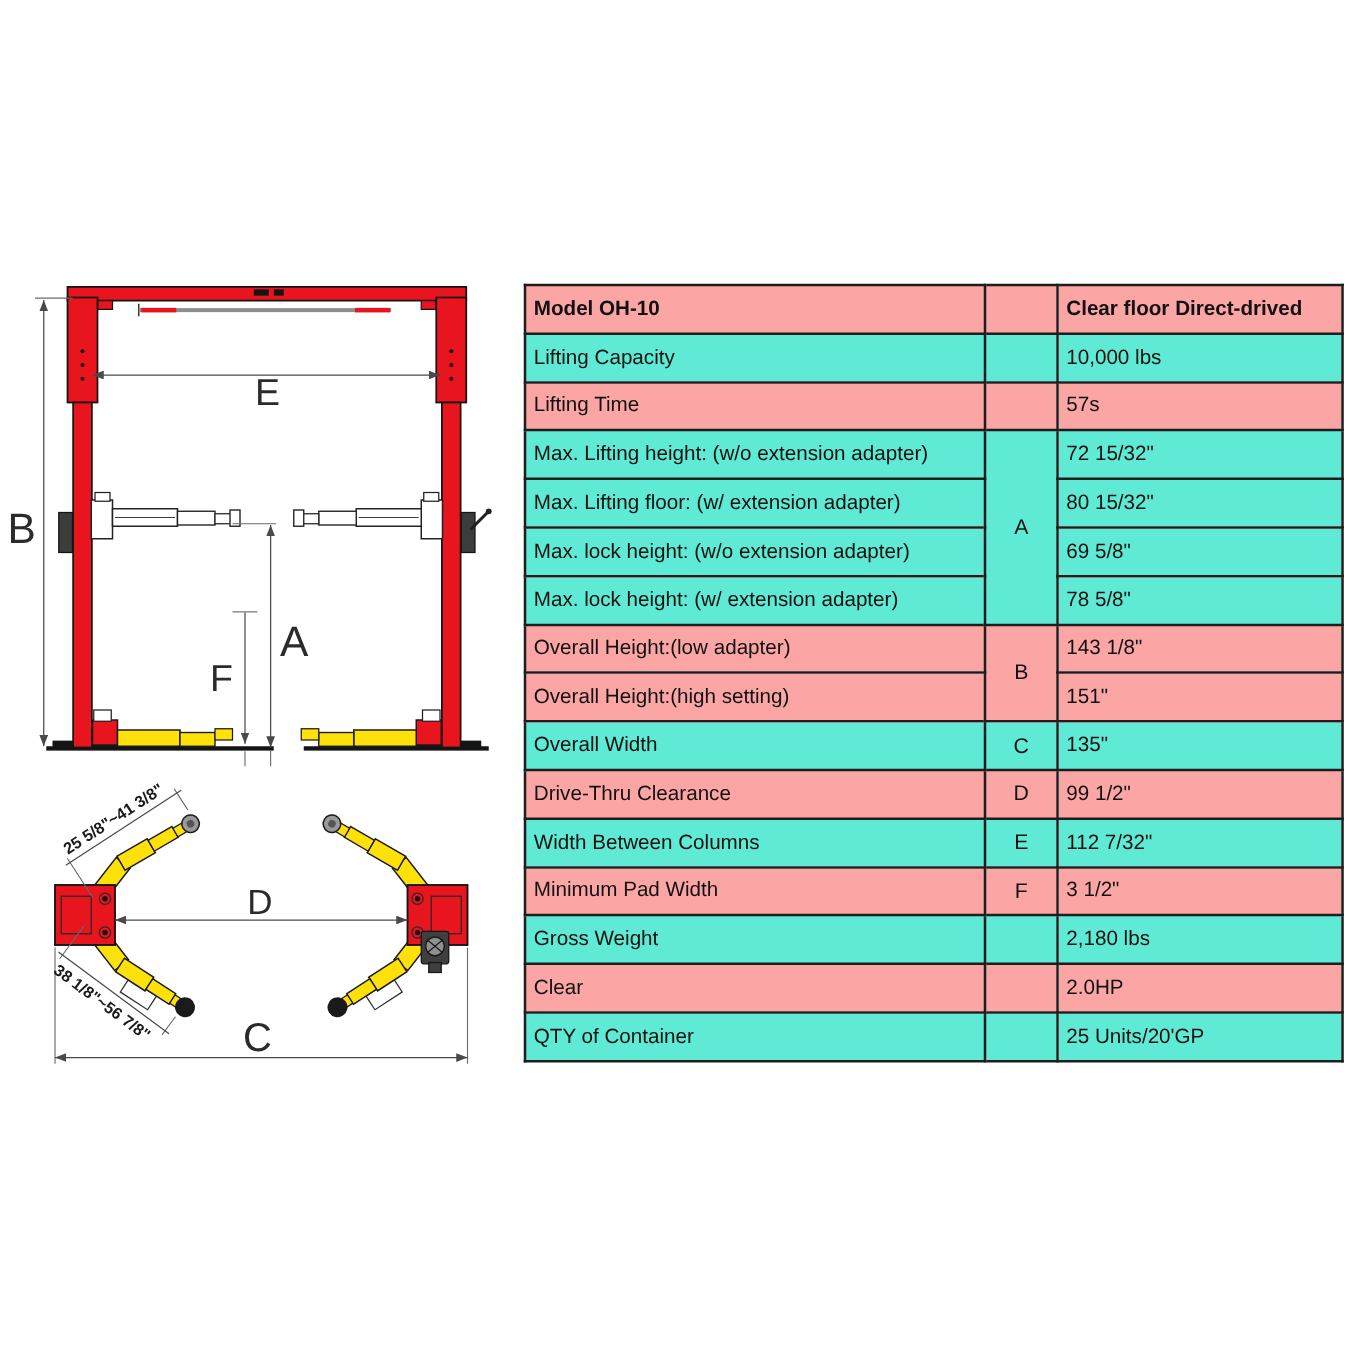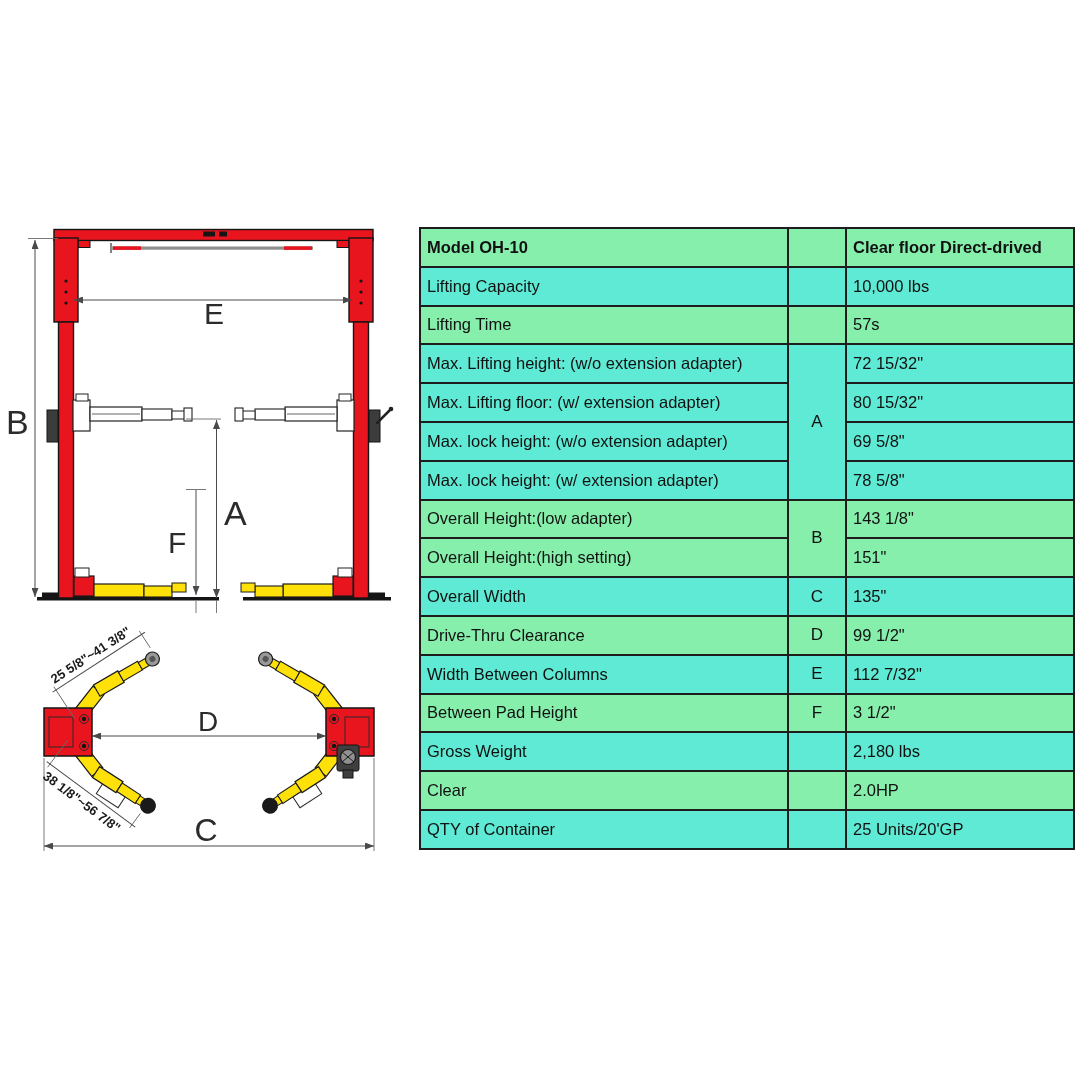--- a/index.html
+++ b/index.html
@@ -10,21 +10,21 @@
   table.spec{position:absolute;left:419px;top:227px;width:654px;border-collapse:collapse;
              table-layout:fixed;}
   table.spec col.c1{width:368px;}
   table.spec col.c2{width:58px;}
   table.spec col.c3{width:228px;}
   table.spec td,table.spec th{border:2px solid #1d1d1d;height:36.8px;padding:0 6px;
              font-size:16.5px;font-weight:400;text-align:left;vertical-align:middle;
              background:#5eead4;white-space:nowrap;overflow:hidden;color:#111;}
   table.spec th{font-weight:700;}
   table.spec td.letter,table.spec th.letter{text-align:center;padding:0;font-size:17px;}
-  table.spec tr.pink td,table.spec tr.pink th{background:#86efac;}
+  table.spec tr.pink td,table.spec tr.pink th{background:#fca5a5;}
 
   
   svg.diagram{position:absolute;left:0;top:215px;width:420px;height:665px;}
   .dim{stroke:#4a4a4a;stroke-width:1;fill:none;}
   .ext{stroke:#6a6a6a;stroke-width:0.9;fill:none;}
   .dimlabel{fill:#2b2b2b;font-family:"Liberation Sans","DejaVu Sans",sans-serif;}
   .small-dim{fill:#1a1a1a;font-family:"Liberation Sans","DejaVu Sans",sans-serif;
              font-size:13px;font-weight:600;}
 </style>
 </head>
@@ -247,21 +247,21 @@
         <td>Drive-Thru Clearance</td>
         <td class="letter">D</td>
         <td>99 1/2"</td>
       </tr>
       <tr>
         <td>Width Between Columns</td>
         <td class="letter">E</td>
         <td>112 7/32"</td>
       </tr>
       <tr class="pink">
-        <td>Between Pad Height</td>
+        <td>Minimum Pad Width</td>
         <td class="letter">F</td>
         <td>3 1/2"</td>
       </tr>
       <tr>
         <td>Gross Weight</td>
         <td class="letter"></td>
         <td>2,180 lbs</td>
       </tr>
       <tr class="pink">
         <td>Clear</td>

